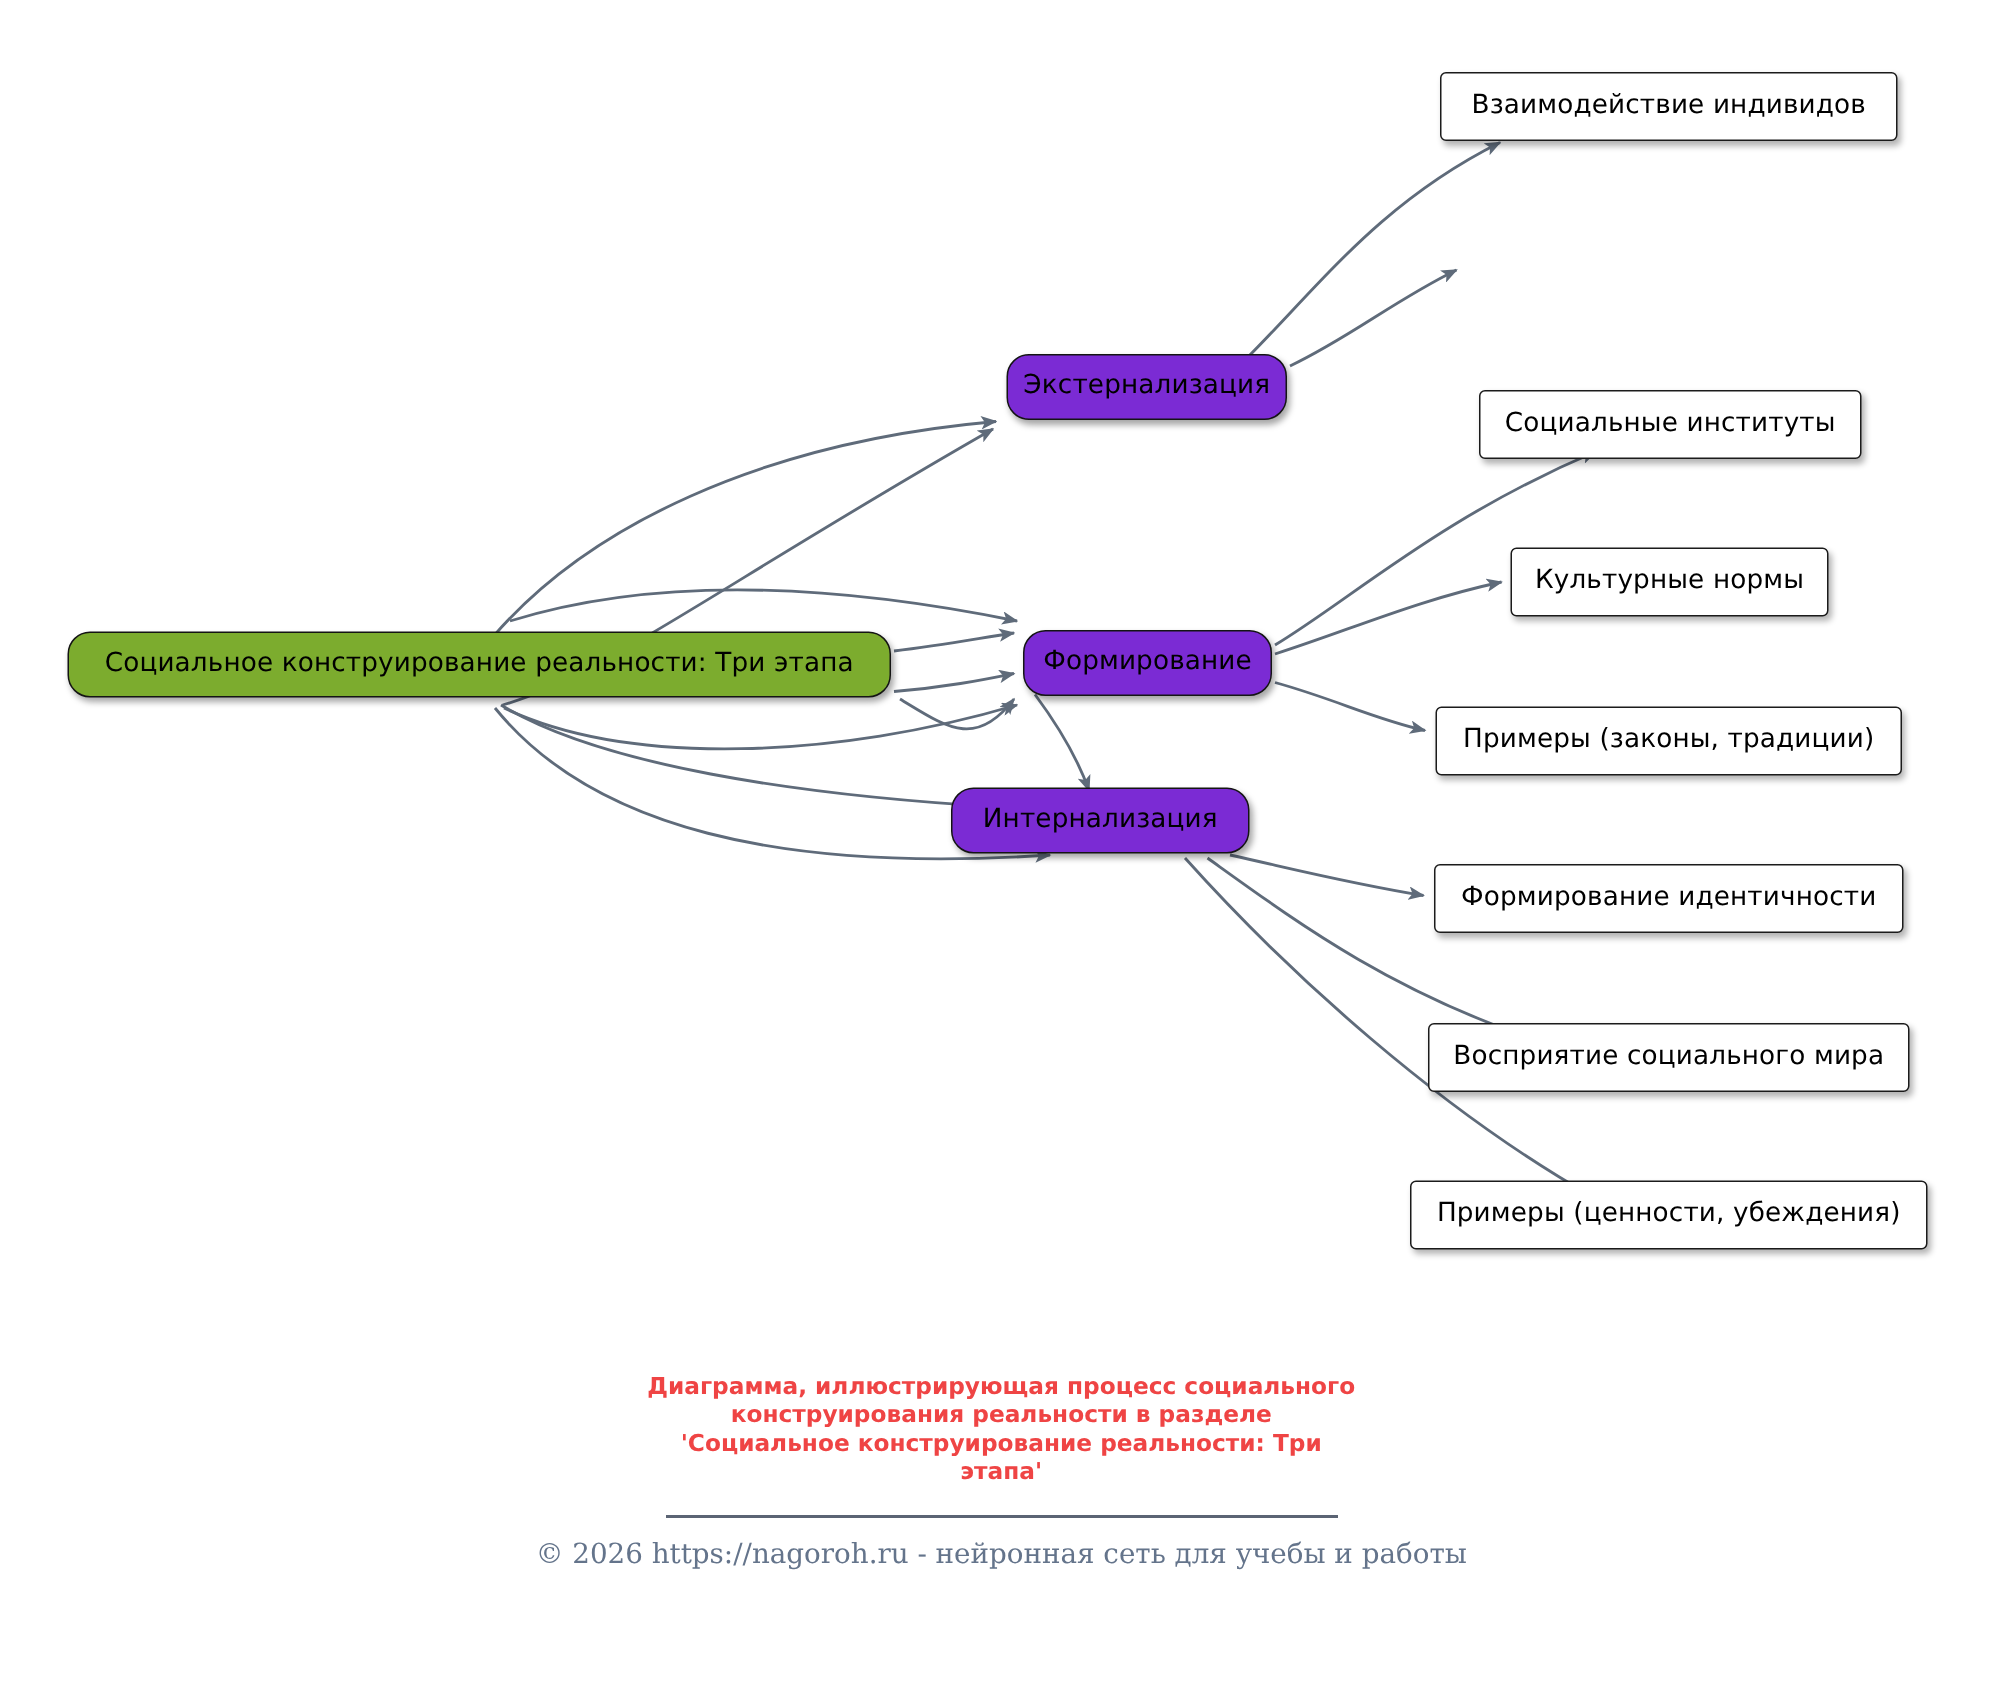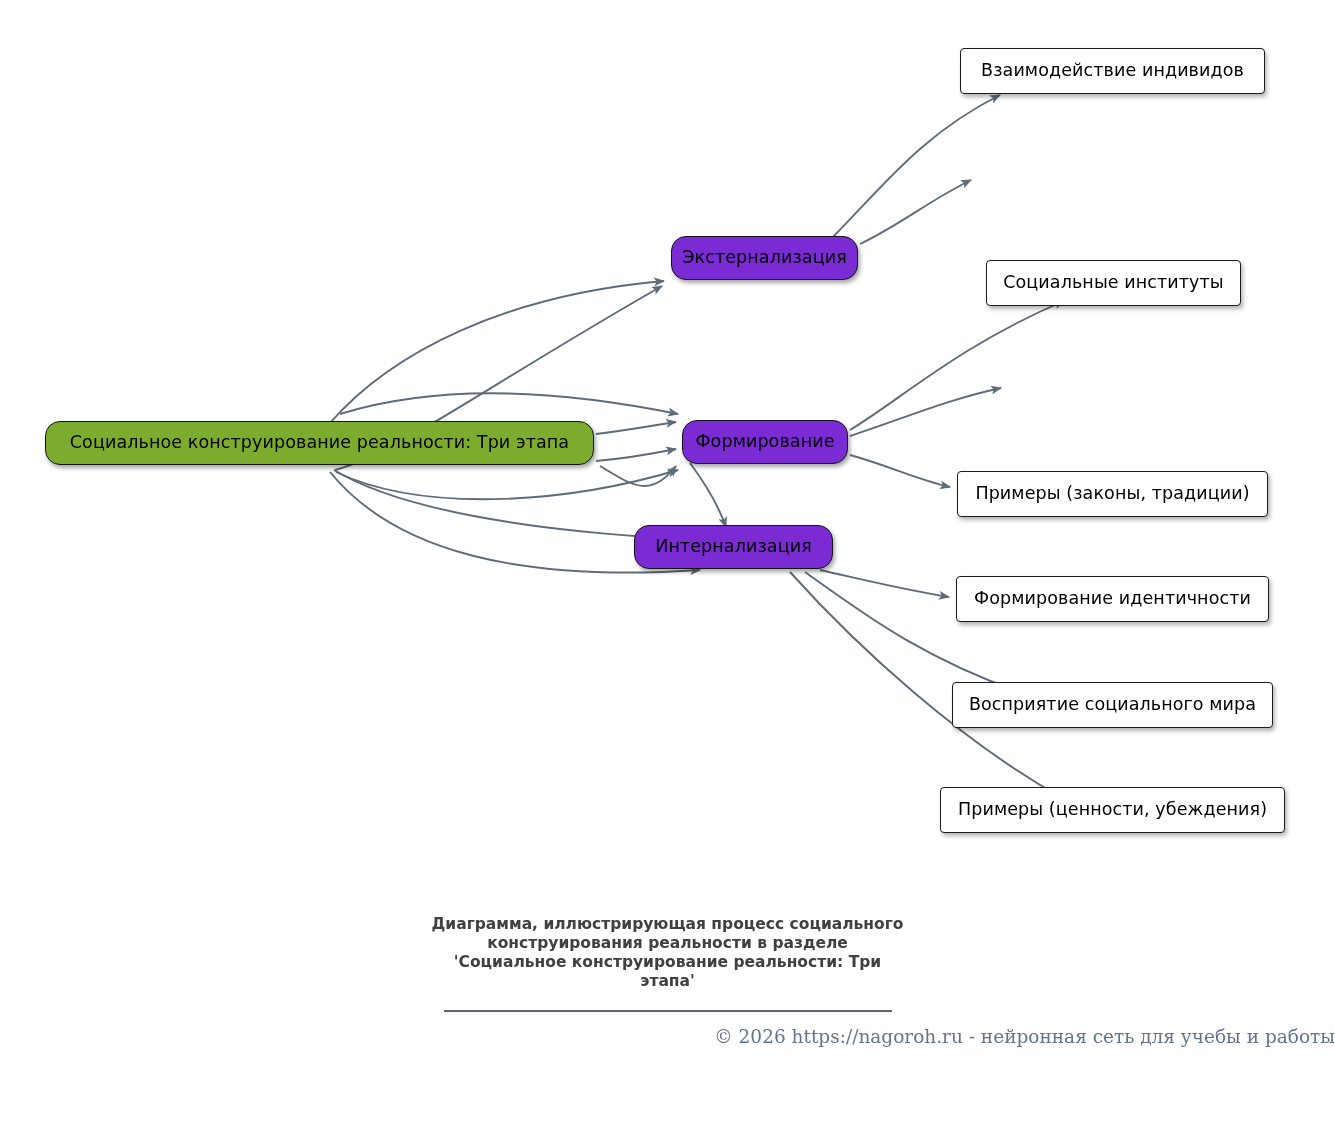--- a/index.html
+++ b/index.html
@@ -73,35 +73,35 @@
     left: 0;
     top: 915px;
     width: 1335px;
     text-align: center;
   }
   .caption-text {
     font-family: "DejaVu Sans", "Liberation Sans", sans-serif;
     font-weight: bold;
     font-size: 15.5px;
     line-height: 19px;
-    color: #404040;
+    color: #ef4444;
     white-space: pre-line;
   }
   .caption-rule {
     width: 448px;
     height: 0;
     margin: 19px auto 0 auto;
     border-top: 2px solid #5b6474;
   }
   .footer-text {
     position: absolute;
     left: 0;
     top: 1026px;
     width: 1335px;
-    text-align: right;
+    text-align: center;
     font-family: "DejaVu Serif", "Liberation Serif", serif;
     font-size: 18.5px;
     color: #64748b;
   }
 </style>
 </head>
 <body>
 
 <div id="diagram-canvas">
 
@@ -159,20 +159,23 @@
 
   <div class="node node-leaf" style="left:960px; top:48px; width:305px; height:46px;">
     <span>Взаимодействие индивидов</span>
   </div>
 
 
   <div class="node node-leaf" style="left:986px; top:260px; width:255px; height:46px;">
     <span>Социальные институты</span>
   </div>
 
+  <div class="node node-leaf" style="left:1007px; top:365px; width:212px; height:46px;">
+    <span>Культурные нормы</span>
+  </div>
 
   <div class="node node-leaf" style="left:957px; top:471px; width:311px; height:46px;">
     <span>Примеры (законы, традиции)</span>
   </div>
 
   <div class="node node-leaf" style="left:956px; top:576px; width:313px; height:46px;">
     <span>Формирование идентичности</span>
   </div>
 
   <div class="node node-leaf" style="left:940px; top:787px; width:345px; height:46px;">

